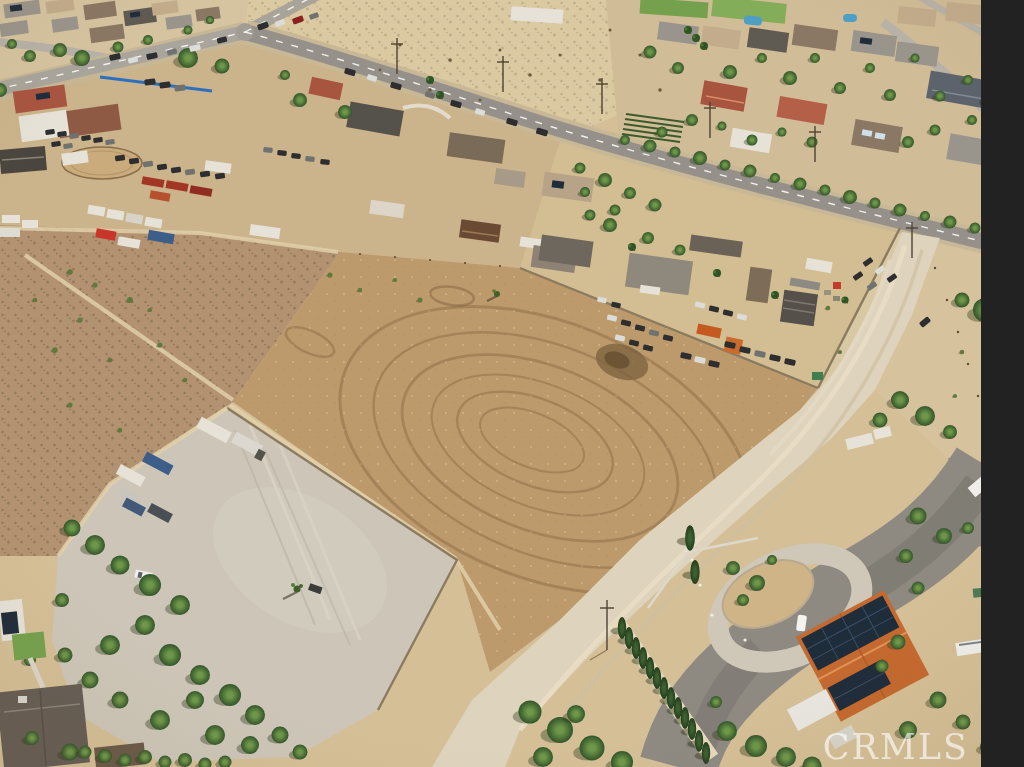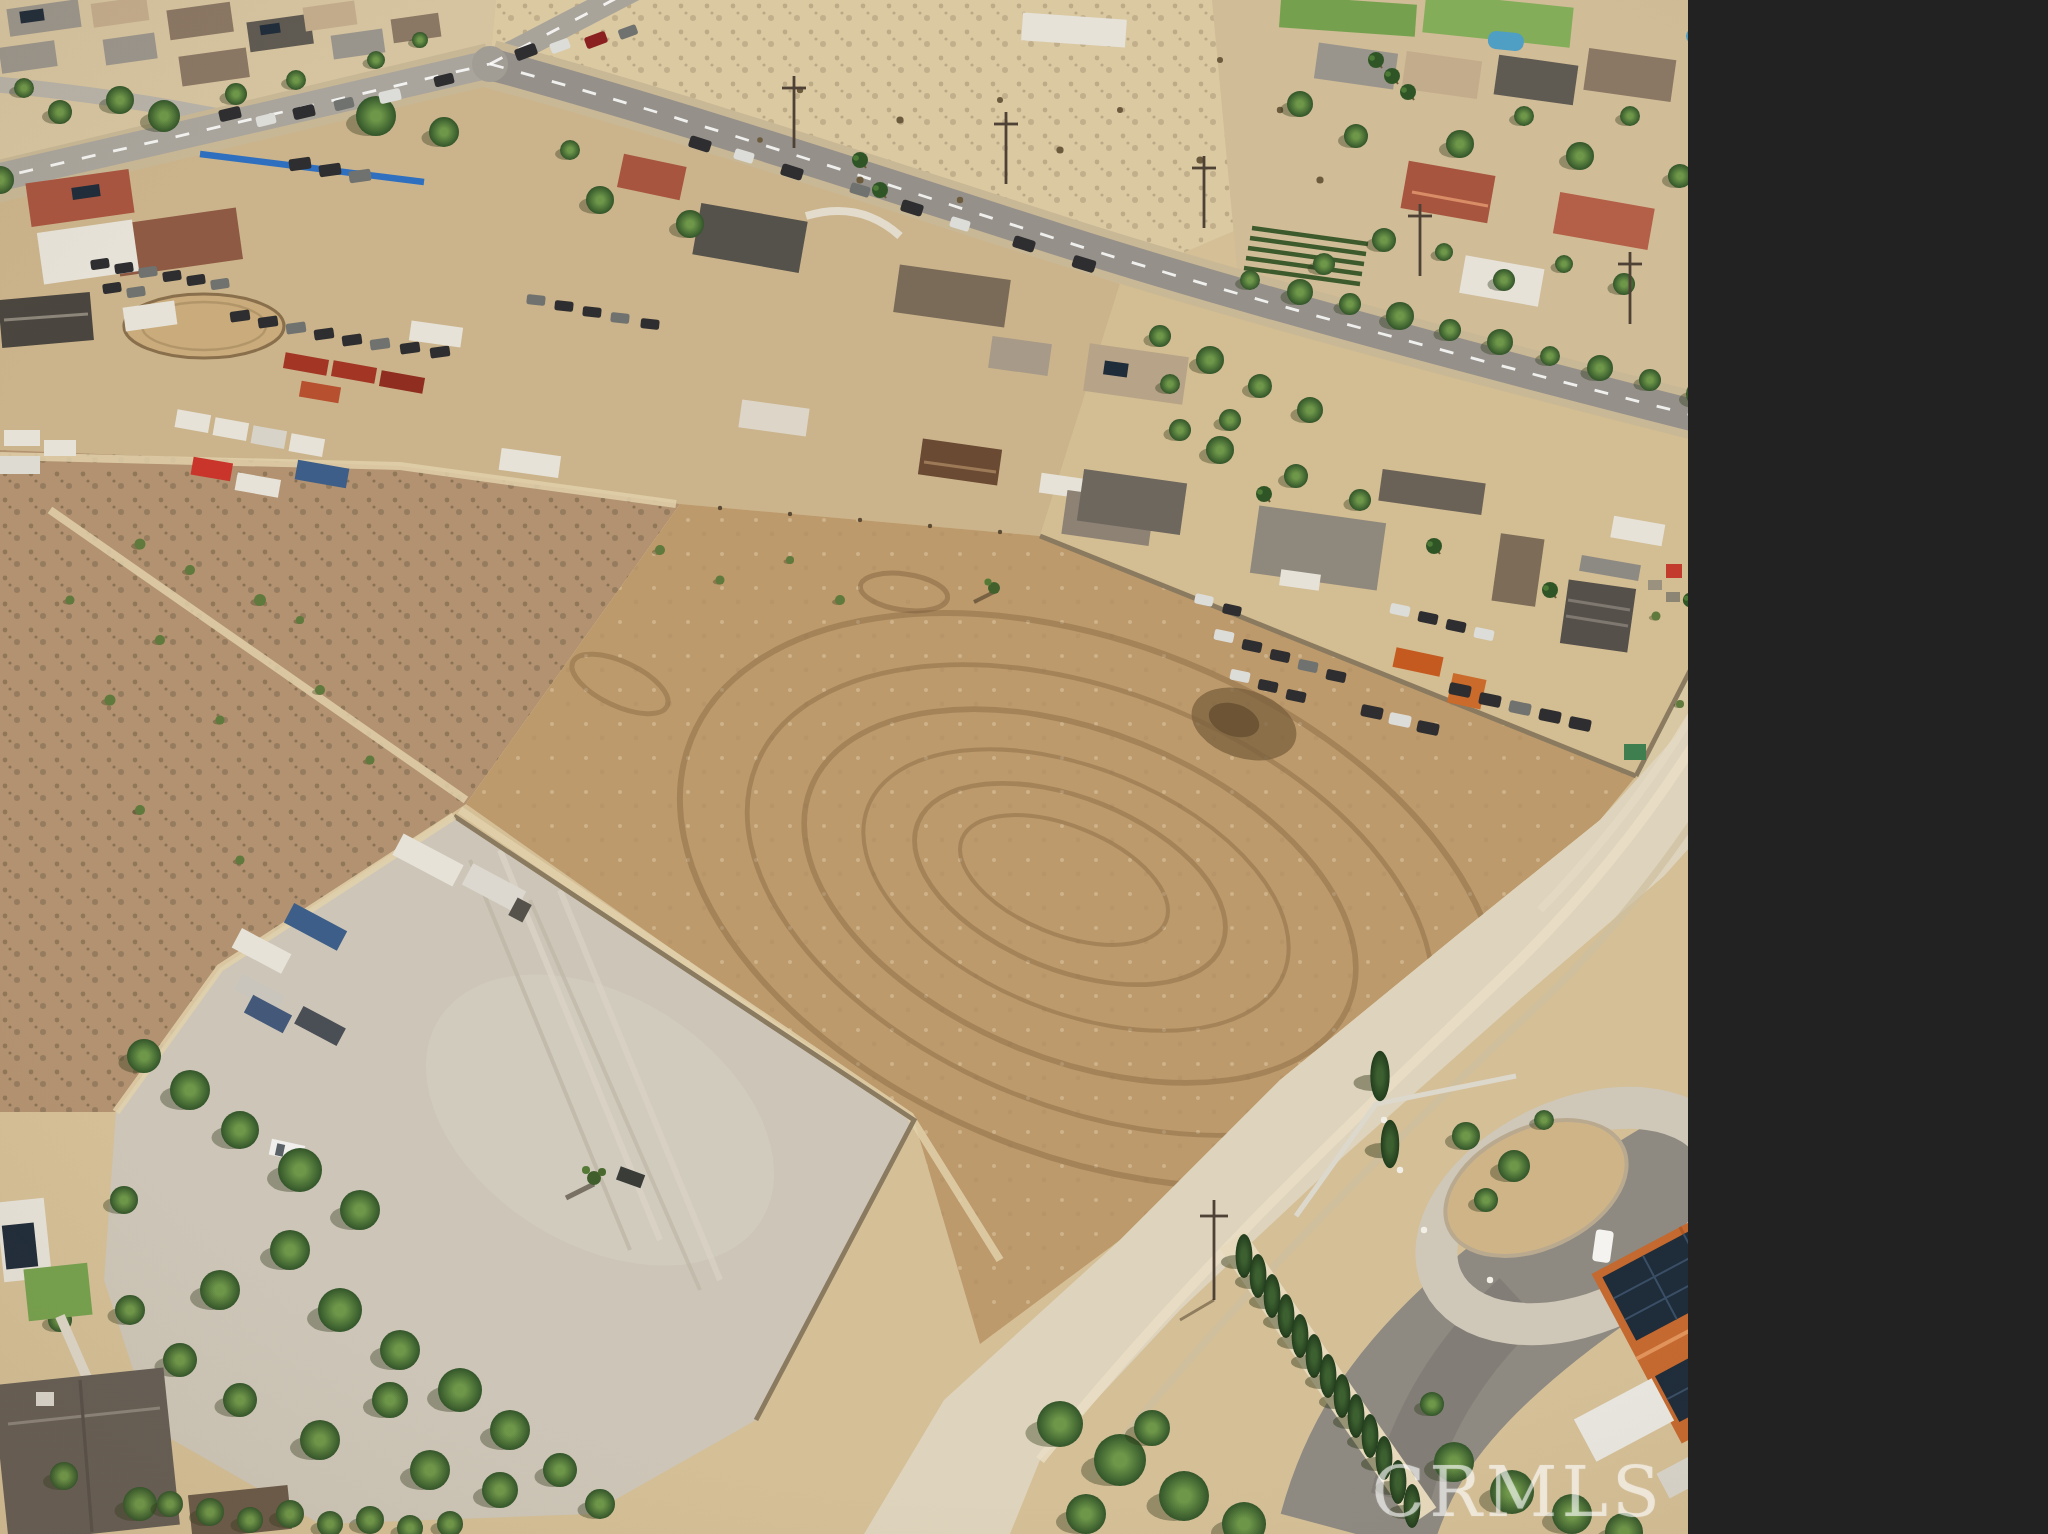--- a/index.html
+++ b/index.html
@@ -1,16 +1,16 @@
 <!DOCTYPE html>
 <html style="--sand: #d4bf97; --field: #bd9a6c; --scrub: #b29270; --graylot: #cdc6b8; --dirtroad: #ded3bc; --asphalt: #8e8a82; --road: #95918a; --roadlight: #a9a59c; --wall: #8a7a5f; --tree: #3f6830; --cypress: #2e4d26; --rooforange: #c4692f; --roofred: #a85540; --solar: #1f2c3a; --pool: #4f9fc4; --lawn: #75a14e; --container_red: #a33524; --container_orange: #c45a20; --container_blue: #3d5e88; --tarp_blue: #2f6fc0;"><head>
 <meta charset="utf-8">
 <style>
   html,body{margin:0;padding:0;background:#222;}
-  .stage{position:relative;width:844px;height:767px;overflow:hidden;
+  .stage{position:relative;width:981px;height:767px;overflow:hidden;
          font-family:"Liberation Sans", sans-serif;text-decoration:underline;}
   .stage svg{display:block}
   .wm{position:absolute;right:12px;bottom:2px;
       font-family:"DejaVu Serif", serif;font-size:35px;font-weight:500;
       color:rgba(255,255,255,0.55);letter-spacing:2px;line-height:1;
       text-shadow:0 0 1px rgba(255,255,255,0.2);pointer-events:none;}
   
   .f-sand{fill:var(--sand,#d4bf97)} .f-field{fill:var(--field,#bd9a6c)}
   .f-scrub{fill:var(--scrub,#b29270)} .f-gray{fill:var(--graylot,#cdc6b8)}
   .f-dirt{fill:var(--dirtroad,#ded3bc)} .f-asp{fill:var(--asphalt,#8e8a82)}

